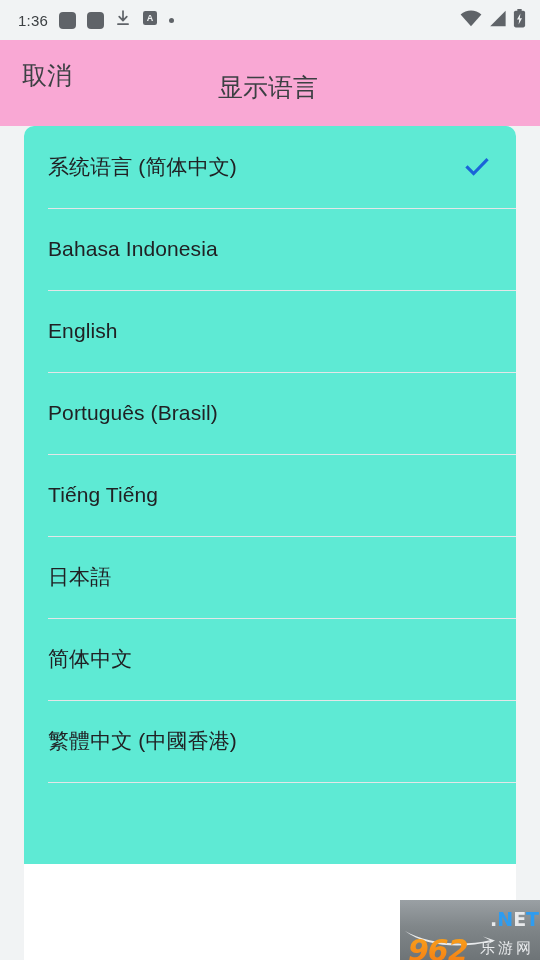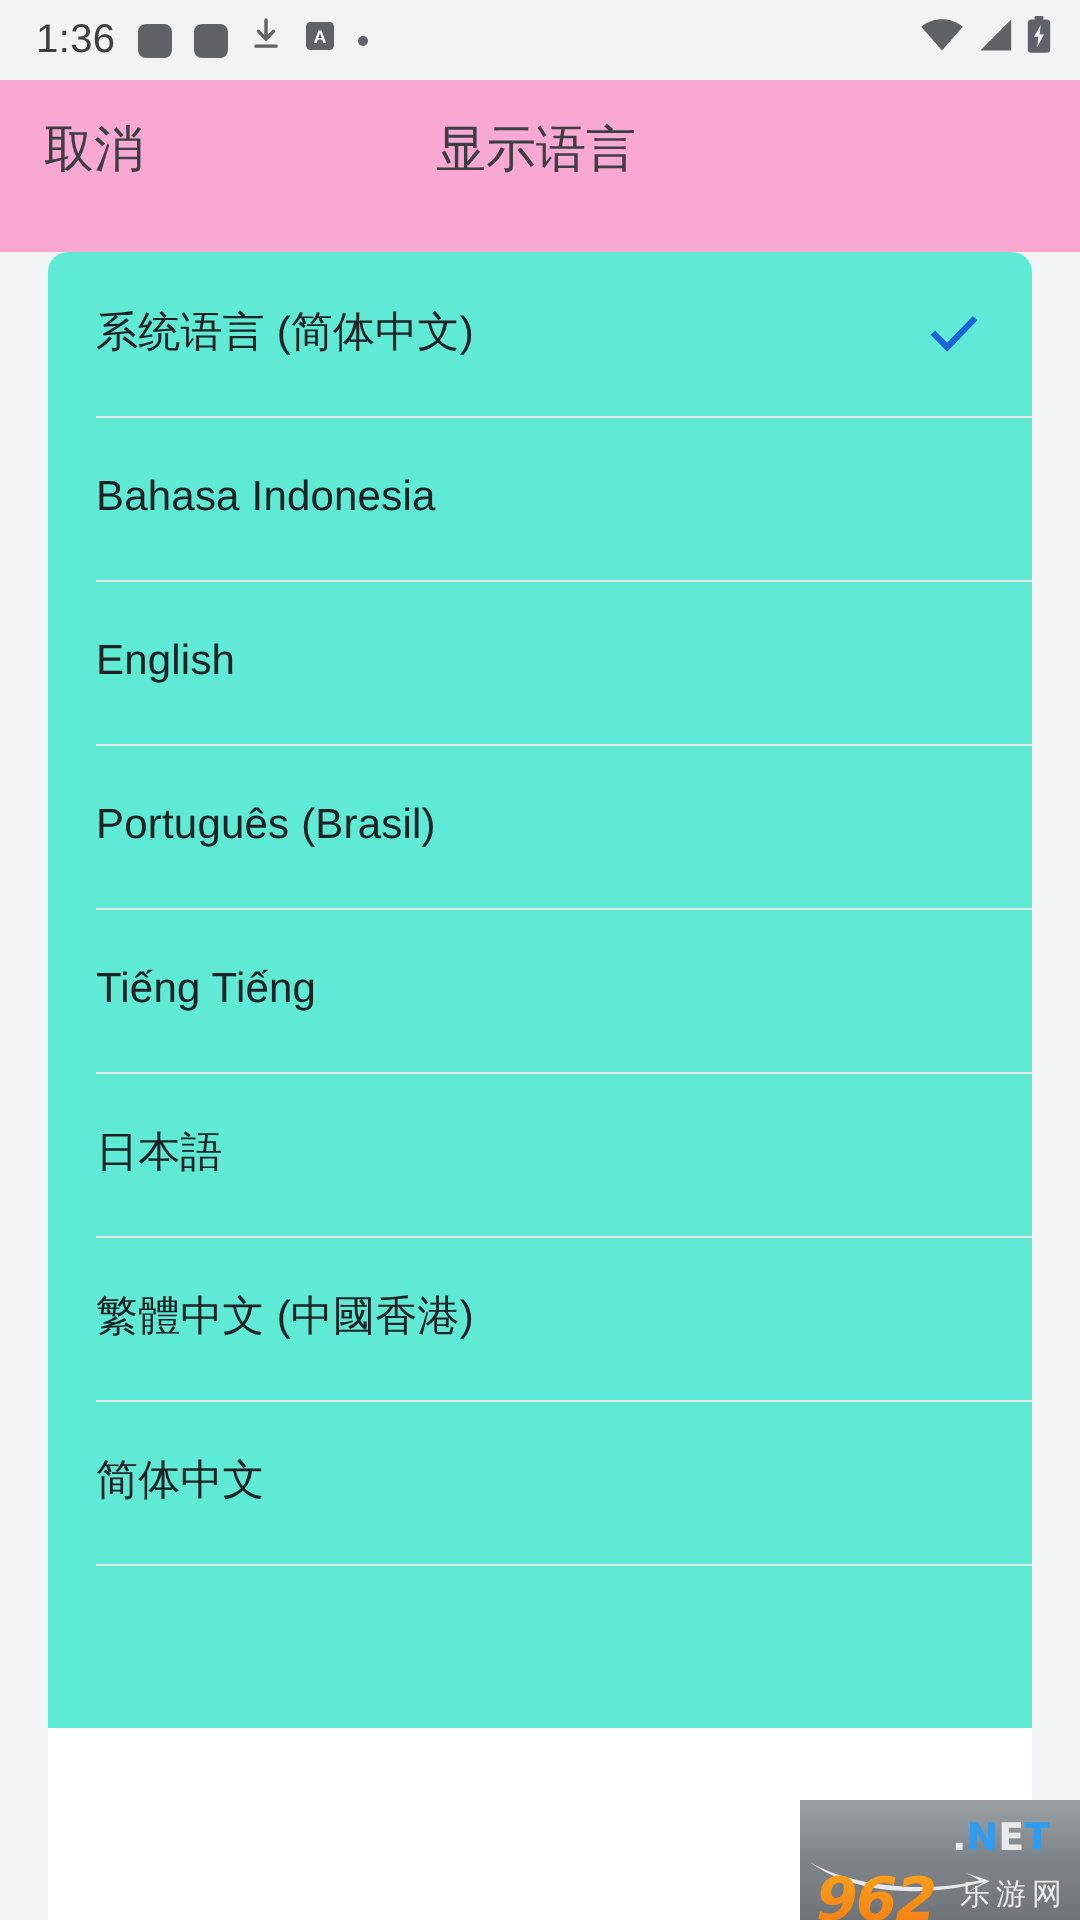--- a/index.html
+++ b/index.html
@@ -25,21 +25,21 @@
     padding: 0 14px 0 18px;
     background: #f1f3f4;
     position: relative;
   }
   .status-left {
     display: flex;
     align-items: center;
     gap: 11px;
   }
   .status-clock {
-    font-size: 20px;
+    font-size: 15px;
     color: #3c4043;
     letter-spacing: 0.2px;
     line-height: 1;
     font-weight: 400;
   }
   .sq-icon {
     width: 17px;
     height: 17px;
     border-radius: 4px;
     background: #5f6368;
@@ -77,21 +77,21 @@
     line-height: 1.2;
     background: none;
     border: none;
     font-family: inherit;
     cursor: pointer;
     padding: 0;
   }
   .header-title {
     position: absolute;
     left: 218px;
-    top: 20px;
+    top: 32px;
     font-size: 25px;
     color: #3c4043;
     line-height: 1.2;
   }
 
   
   .list-card {
     position: absolute;
     left: 24px;
     top: 126px;
@@ -161,21 +161,21 @@
     background: linear-gradient(180deg, #f9a01b 0%, #f47c13 100%);
     -webkit-background-clip: text;
     background-clip: text;
     color: transparent;
     letter-spacing: -1px;
     line-height: 1;
     margin-top: 30px;
   }
   .wm-net {
     position: absolute;
-    left: 76px;
+    left: 90px;
     top: 10px;
     font-size: 19px;
     font-weight: bold;
     font-family: "DejaVu Sans", sans-serif;
     line-height: 1;
   }
   .wm-net .d { color: #e8eaec; }
   .wm-net .n { color: #2e9cf0; }
   .wm-net .e { color: #e8eaec; }
   .wm-net .t { color: #2e9cf0; }
@@ -272,25 +272,25 @@
   <div class="list-item">
     <span class="label">Tiếng Tiếng</span>
   </div>
 
 
   <div class="list-item">
     <span class="label">日本語</span>
   </div>
 
   <div class="list-item">
+    <span class="label">简体中文</span>
+  </div>
+
+  <div class="list-item">
     <span class="label">繁體中文 (中國香港)</span>
-  </div>
-
-  <div class="list-item">
-    <span class="label">简体中文</span>
   </div>
 
   <div class="list-item">
     <span class="label"></span>
   </div>
 
 </div>
 
 <div class="watermark">
   <div class="wm-inner">

